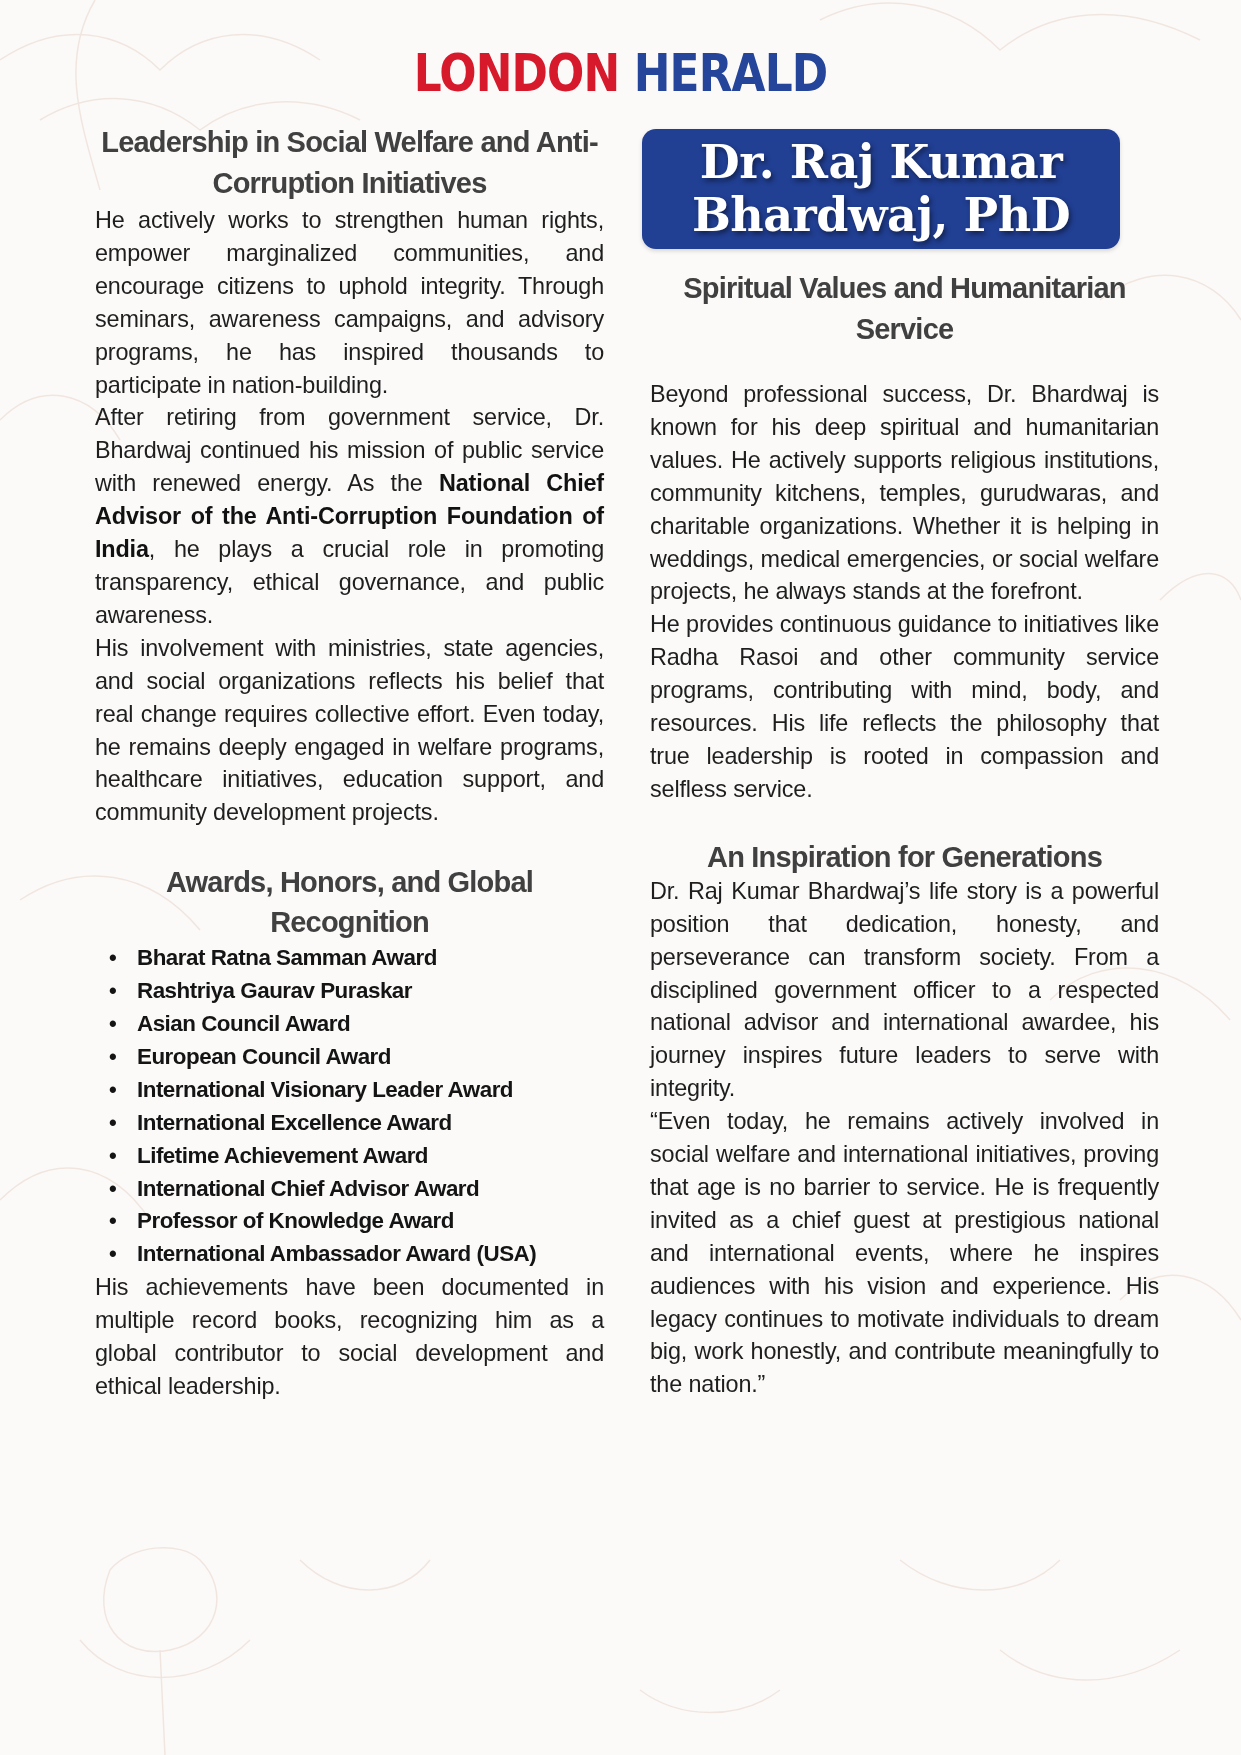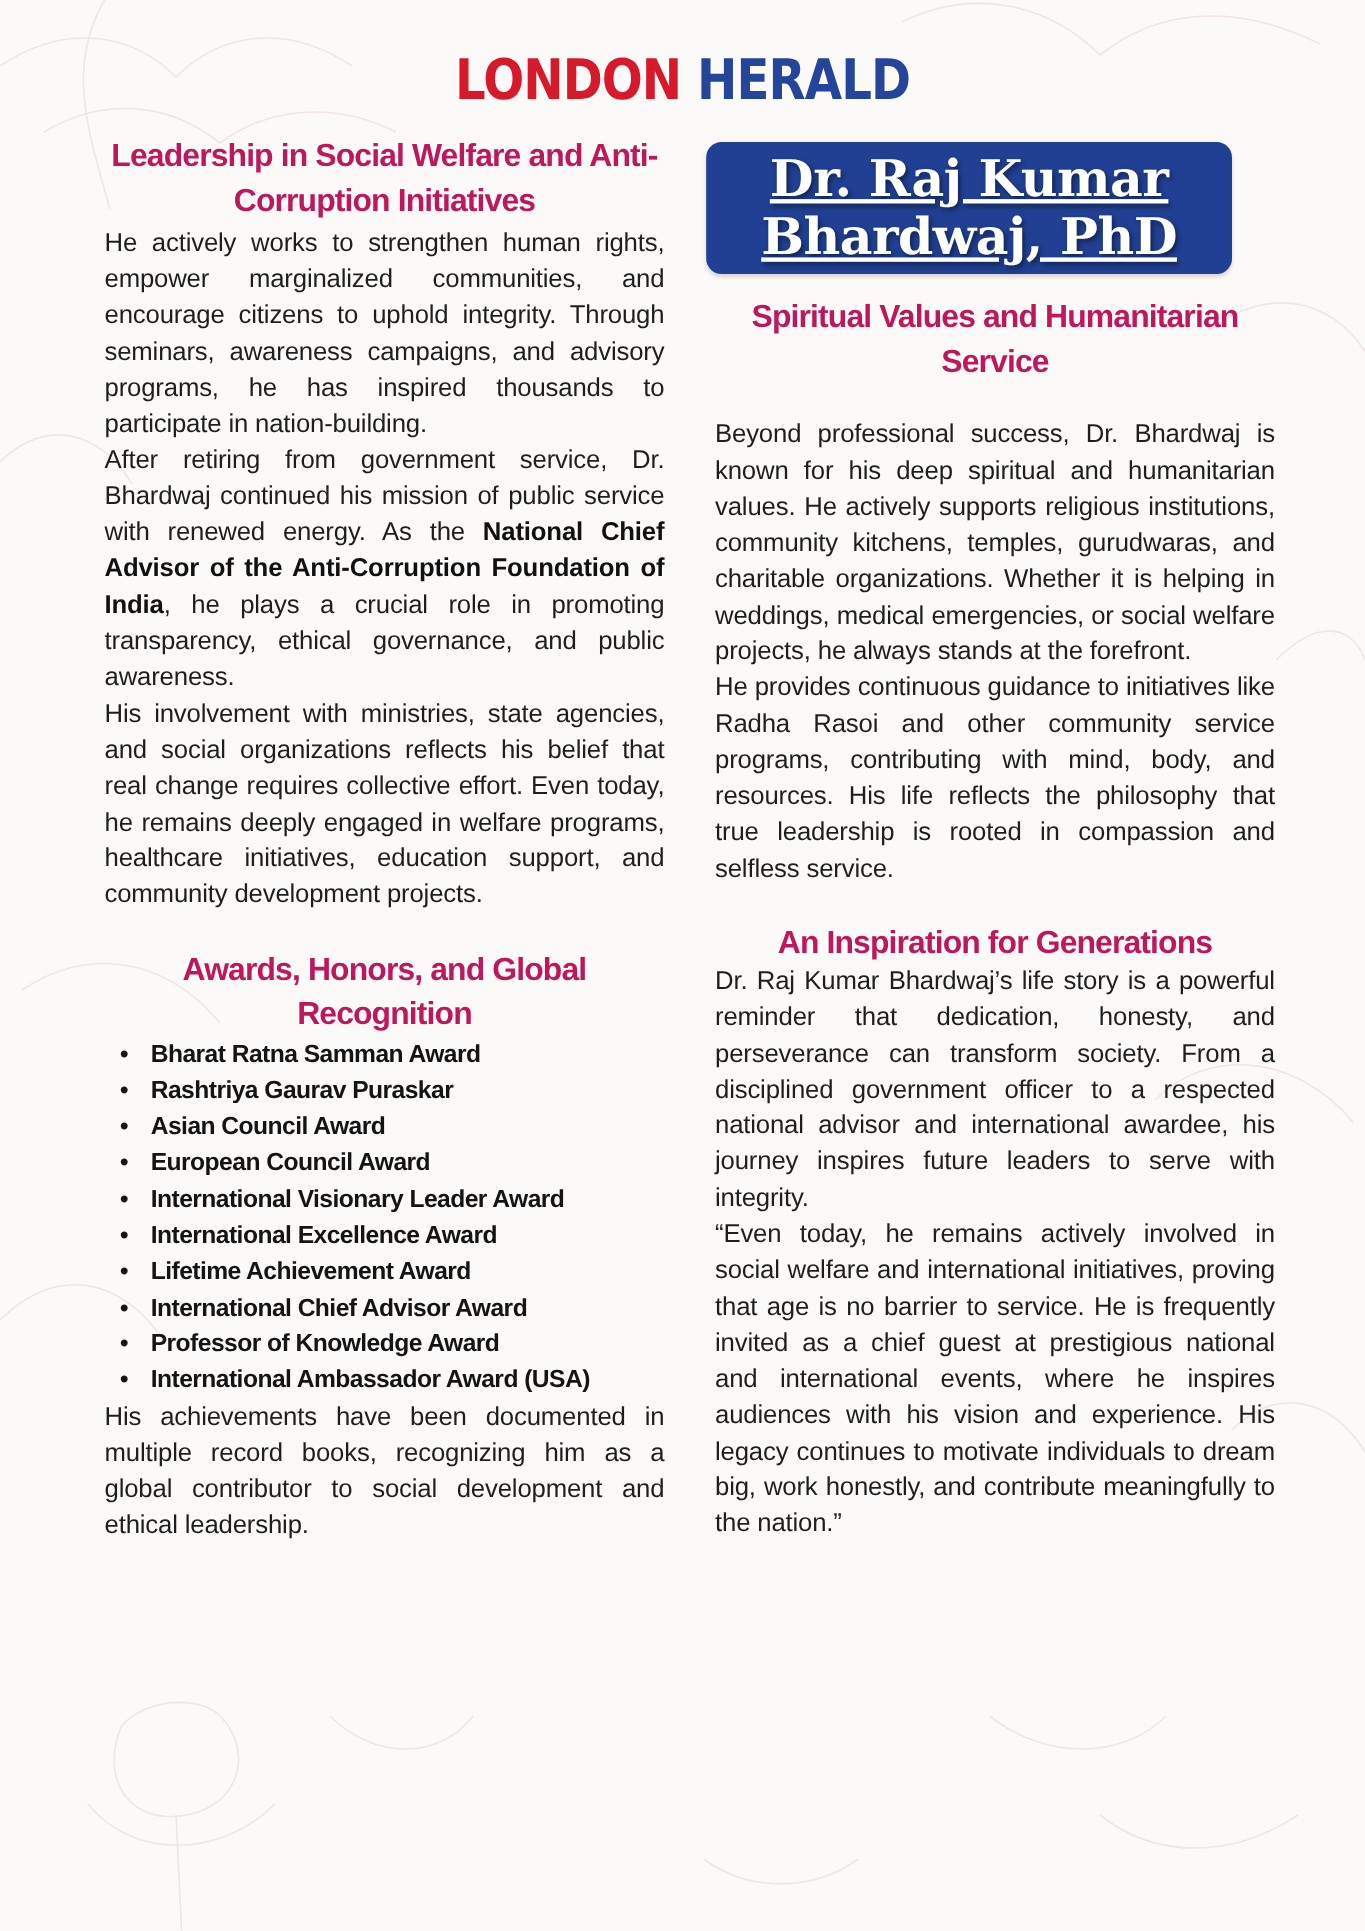--- a/index.html
+++ b/index.html
@@ -20,21 +20,21 @@
   }
   .masthead .w1 { color: #d7192c; }
   .masthead .w2 { color: #24459a; }
 
   .col { position: absolute; width: 509px; }
   .col-left { left: 95px; top: 122px; }
   .col-right { left: 650px; top: 128px; }
 
   h2.section-title {
     margin: 0; text-align: center; font-weight: bold; font-size: 29px;
-    line-height: 41px; letter-spacing: -0.8px; color: #be185d;
+    line-height: 41px; letter-spacing: -0.8px; color: #404040;
   }
   p.body-text {
     margin: 0; text-align: justify; font-size: 23.4px; line-height: 32.9px;
     letter-spacing: -0.15px; color: #1e1e1e;
   }
   p.body-text b { font-weight: bold; color: #111; }
 
   ul.awards {
     list-style: none; margin: 0; padding: 0 0 0 14px;
   }
@@ -47,21 +47,20 @@
   }
 
   .name-banner {
     position: absolute; left: 642px; top: 129px; width: 478px; height: 120px;
     background: #213f93; border-radius: 14px;
     box-shadow: 0 2px 4px rgba(0,0,0,0.15);
     display: flex; flex-direction: column; align-items: center; justify-content: center;
     color: #ffffff; font-family: "DejaVu Serif", "Liberation Serif", serif;
     font-weight: bold; font-size: 46px; line-height: 53px; letter-spacing: -0.5px;
     text-shadow: 2px 3px 5px rgba(0,0,0,0.45);
-    text-decoration: underline;
   }
 
   .quote-block {
     position: absolute; left: 0; right: 0; top: 1541px; text-align: center;
   }
   .quote-text {
     font-style: italic; font-size: 29px; line-height: 39px; letter-spacing: -0.6px; color: #1b1b1b;
   }
   .quote-author {
     font-style: italic; font-weight: bold; font-size: 29px; line-height: 40px;
@@ -143,19 +142,19 @@
       <h2 class="section-title">
         <span>Spiritual Values and Humanitarian</span><br>
         <span>Service</span>
       </h2>
       <p class="body-text" style="margin-top: 28px;">Beyond professional success, Dr. Bhardwaj is known for his deep spiritual and humanitarian values. He actively supports religious institutions, community kitchens, temples, gurudwaras, and charitable organizations. Whether it is helping in weddings, medical emergencies, or social welfare projects, he always stands at the forefront.</p>
       <p class="body-text">He provides continuous guidance to initiatives like Radha Rasoi and other community service programs, contributing with mind, body, and resources. His life reflects the philosophy that true leadership is rooted in compassion and selfless service.</p>
     </section>
 
     <section style="margin-top: 33px;">
       <h2 class="section-title" style="line-height: 36px;">An Inspiration for Generations</h2>
-      <p class="body-text">Dr. Raj Kumar Bhardwaj’s life story is a powerful reminder that dedication, honesty, and perseverance can transform society. From a disciplined government officer to a respected national advisor and international awardee, his journey inspires future leaders to serve with integrity.</p>
+      <p class="body-text">Dr. Raj Kumar Bhardwaj’s life story is a powerful position that dedication, honesty, and perseverance can transform society. From a disciplined government officer to a respected national advisor and international awardee, his journey inspires future leaders to serve with integrity.</p>
       <p class="body-text">“Even today, he remains actively involved in social welfare and international initiatives, proving that age is no barrier to service. He is frequently invited as a chief guest at prestigious national and international events, where he inspires audiences with his vision and experience. His legacy continues to motivate individuals to dream big, work honestly, and contribute meaningfully to the nation.”</p>
     </section>
   </div>
 
 
 </div>
 
 </body></html>

